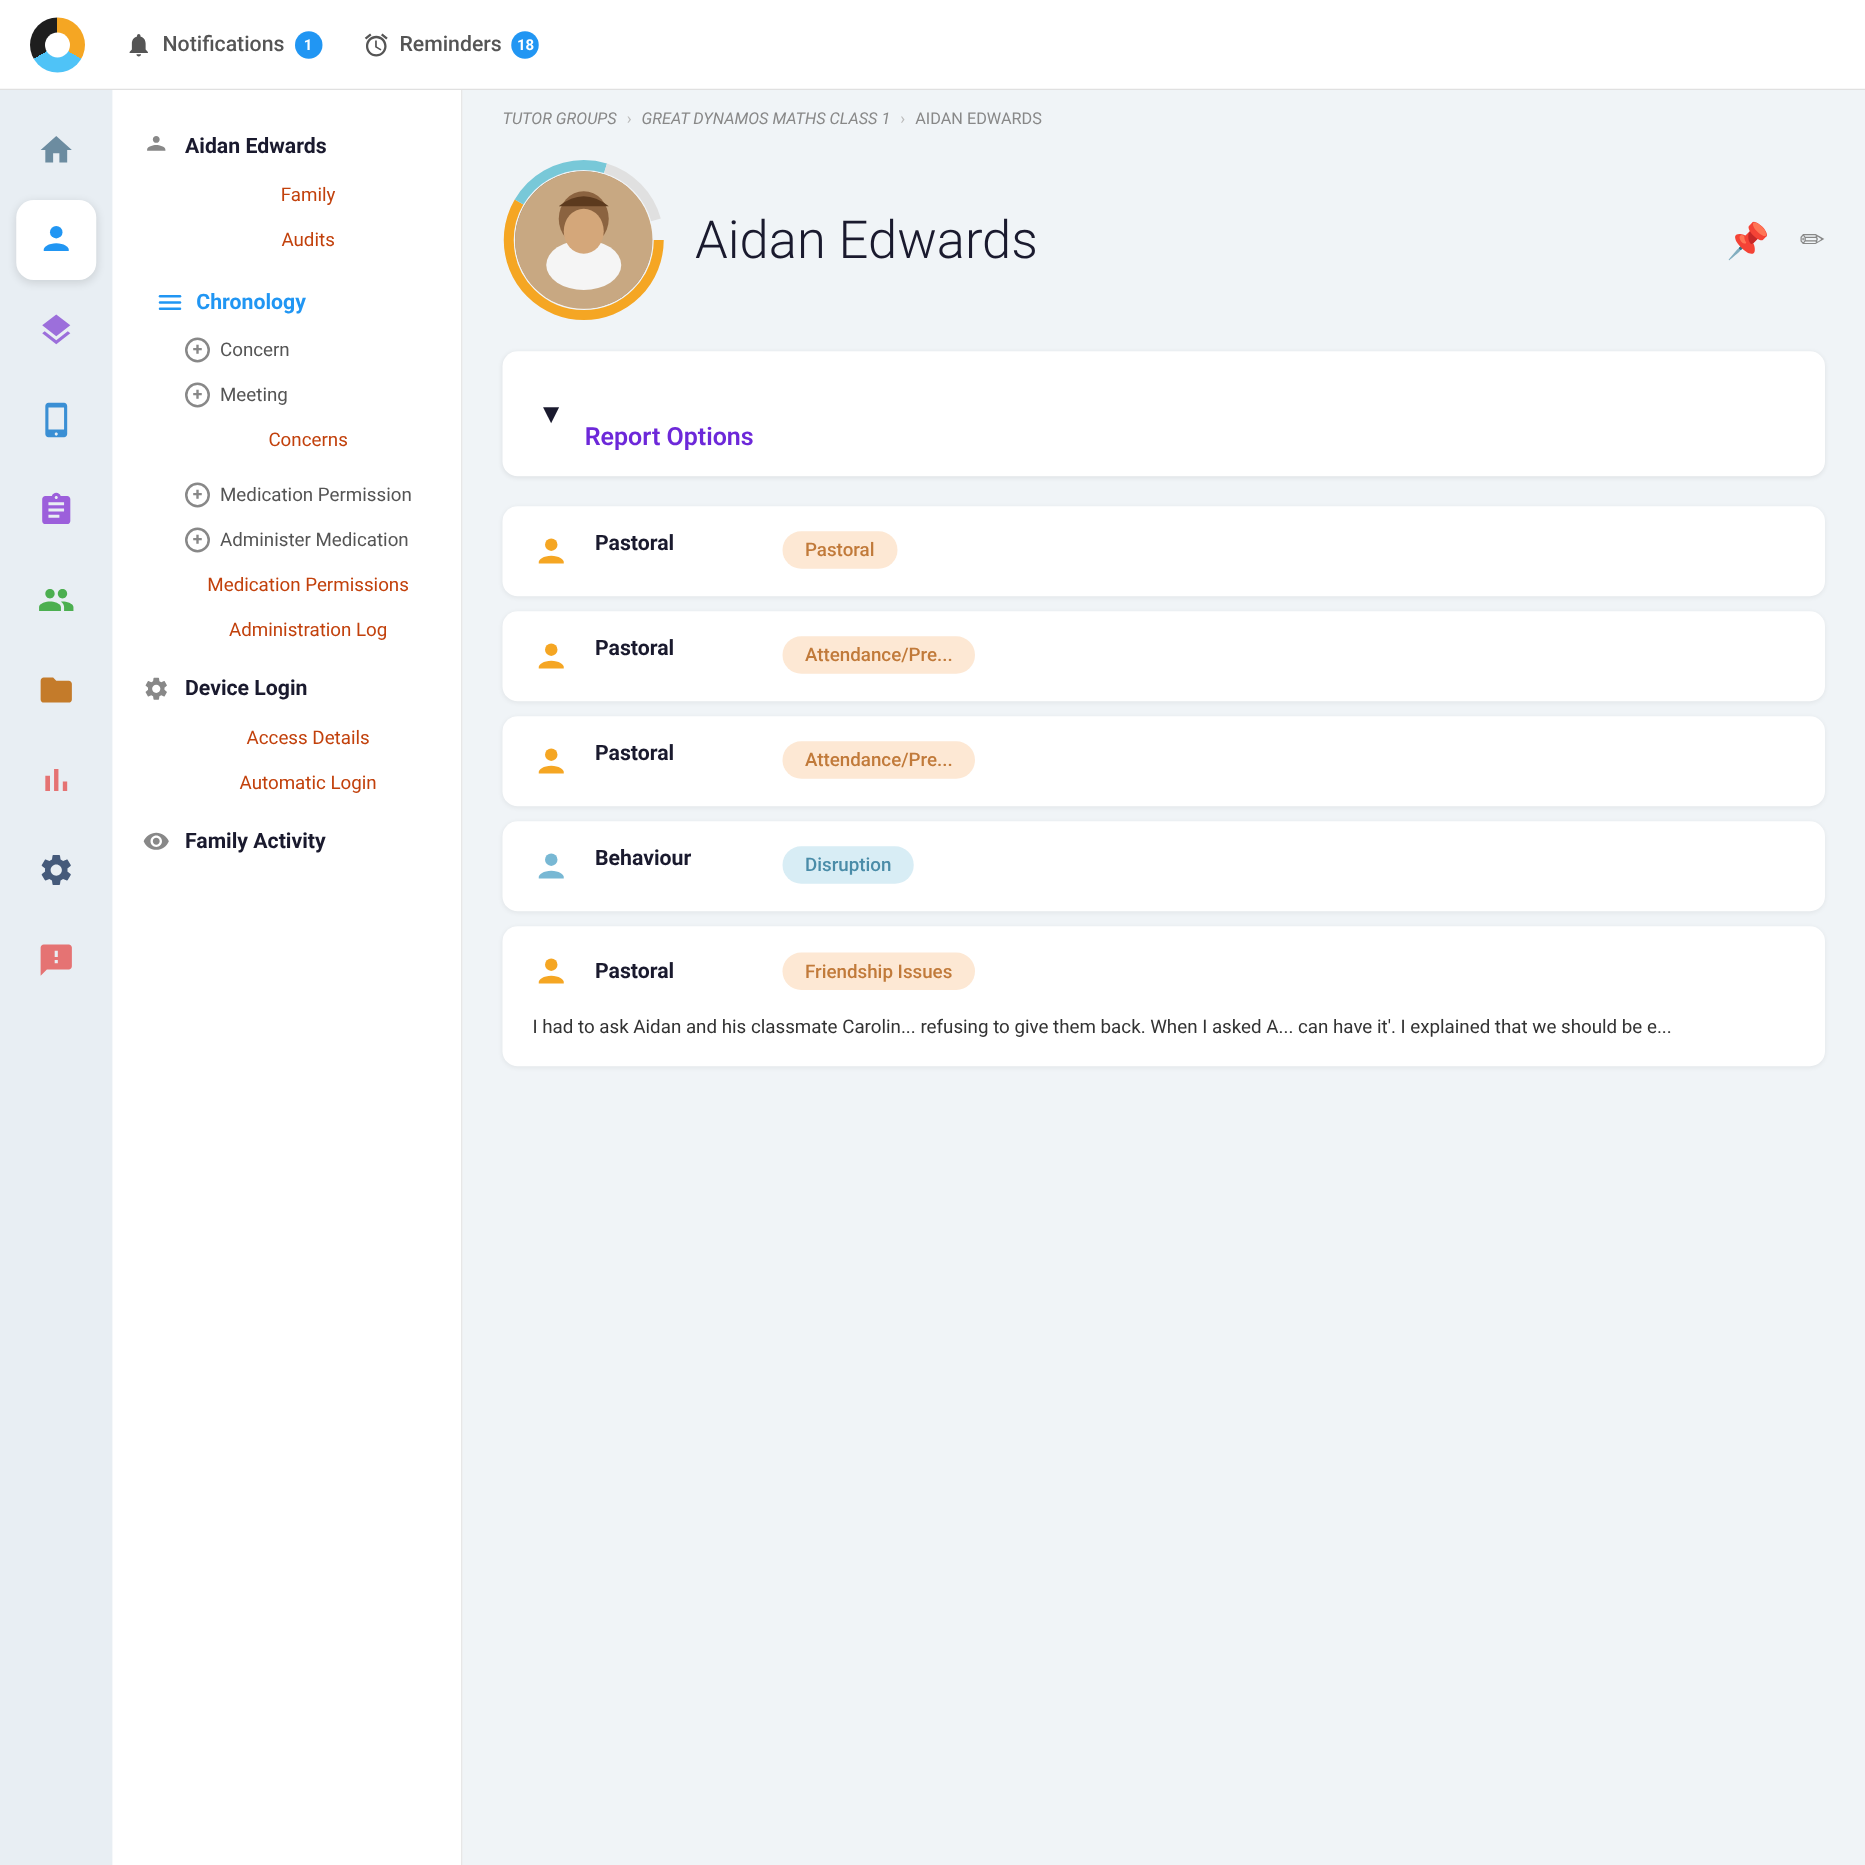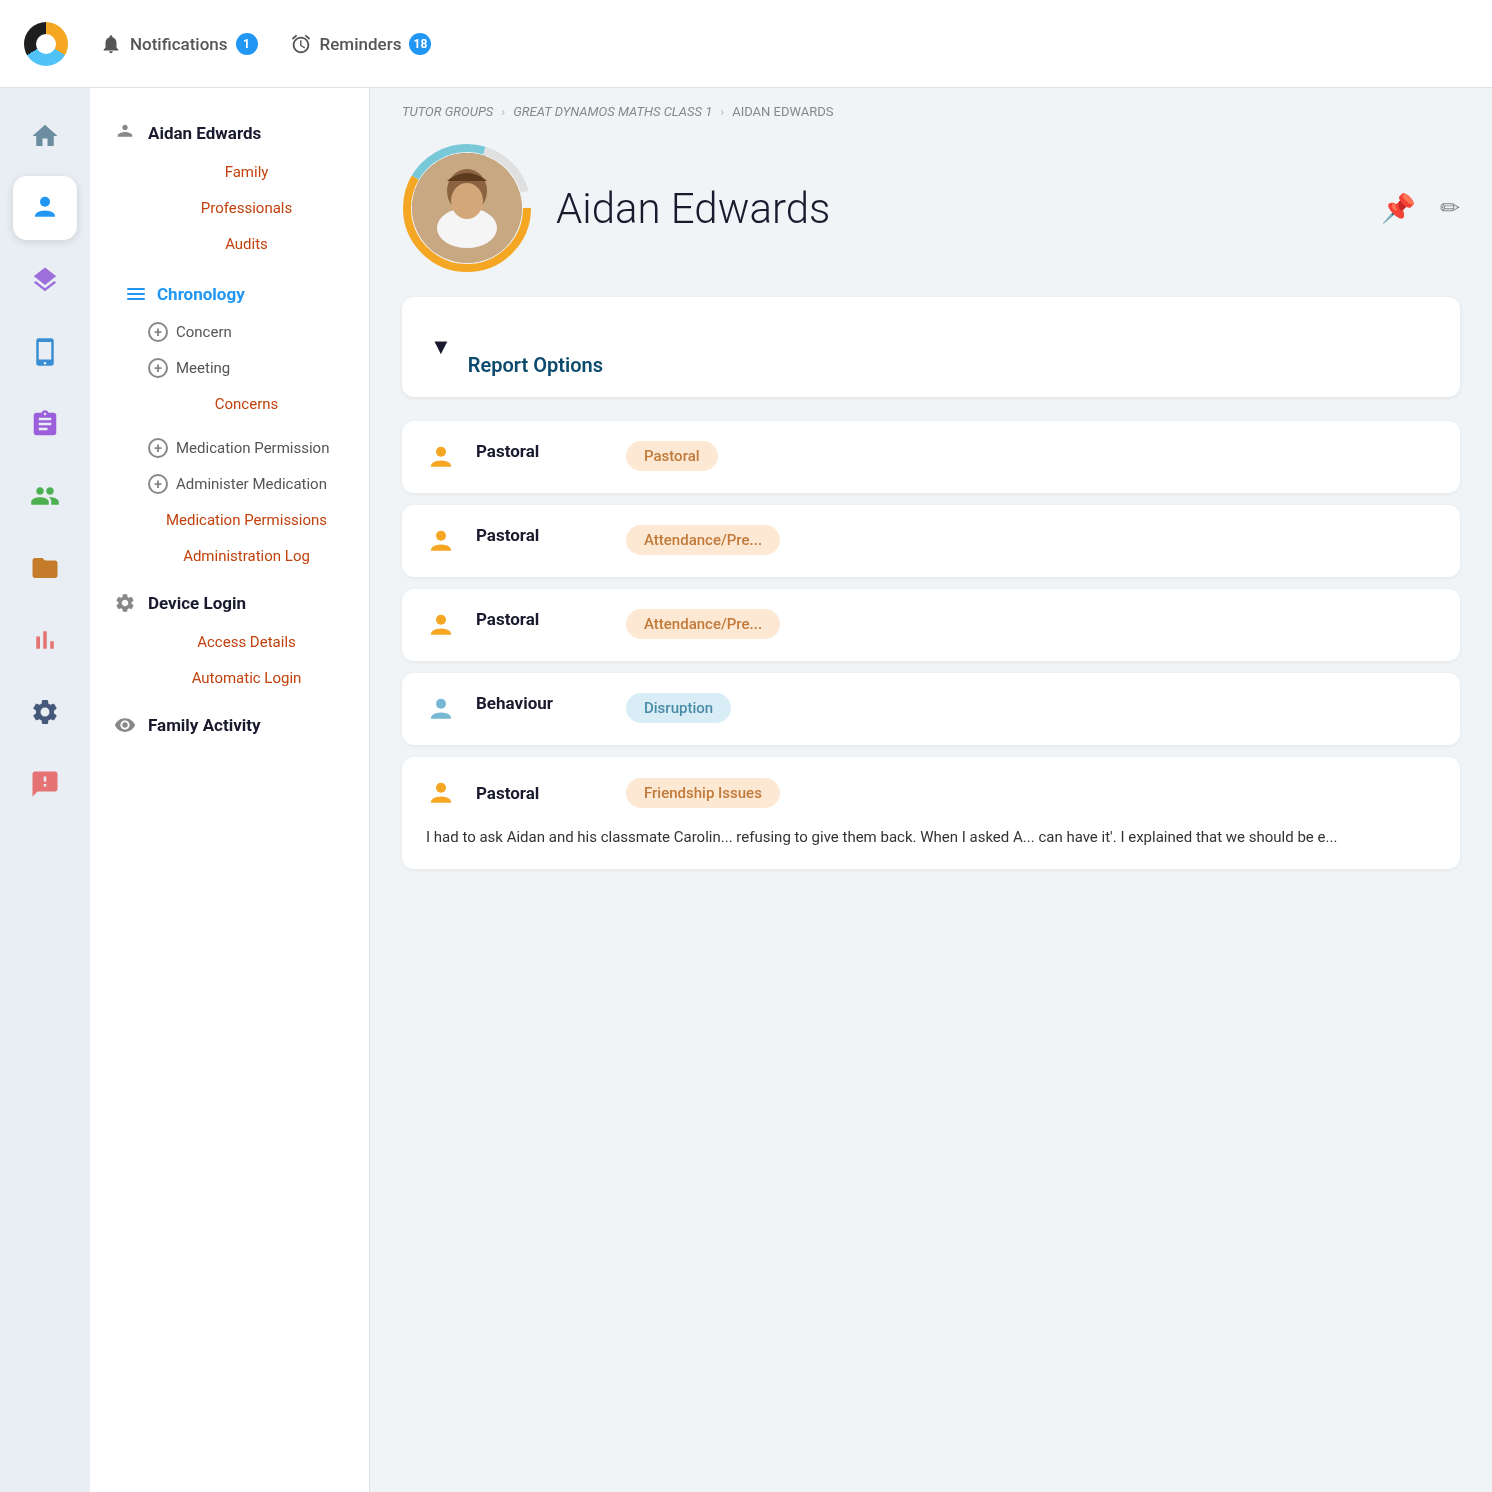--- a/index.html
+++ b/index.html
@@ -2,21 +2,21 @@
 <html><head>
   <meta charset="utf-8">
   <style>
     * { box-sizing: border-box; margin: 0; padding: 0; }
     body { font-family: -apple-system, BlinkMacSystemFont, 'Segoe UI', Roboto, sans-serif; background: #f0f4f7; display: flex; flex-direction: column; height: 100vh; overflow: hidden; }
 
     
     .topbar {
       background: #ffffff;
       border-bottom: 1px solid #e0e0e0;
-      height: 88px;
+      height: 72px;
       display: flex;
       align-items: center;
       padding: 0 24px;
       gap: 32px;
       flex-shrink: 0;
       z-index: 10;
     }
     .logo-circle {
       width: 44px; height: 44px;
       border-radius: 50%;
@@ -169,21 +169,21 @@
     .report-options {
       background: white;
       border-radius: 12px;
       margin: 0 32px 24px;
       padding: 20px 28px;
       display: flex; align-items: center; gap: 16px;
       box-shadow: 0 1px 4px rgba(0,0,0,0.08);
       cursor: pointer;
     }
     .funnel-icon { font-size: 22px; color: #1a1a2e; }
-    .report-label { font-size: 20px; font-weight: 600; color: #0c4a6e; margin-top: 36px; }
+    .report-label { font-size: 20px; font-weight: 600; color: #6d28d9; margin-top: 36px; }
 
     
     .timeline { padding: 0 32px; }
     .entry-row {
       display: flex; align-items: flex-start; gap: 20px;
       background: white;
       border-radius: 12px;
       margin-bottom: 12px;
       padding: 20px 24px;
       box-shadow: 0 1px 4px rgba(0,0,0,0.06);
@@ -308,21 +308,20 @@
   <div class="sidebar">
 
     <div class="sidebar-main-item">
       <svg viewBox="0 0 24 24" width="22" height="22" fill="#888">
         <path d="M12 3c-1.66 0-3 1.34-3 3s1.34 3 3 3 3-1.34 3-3-1.34-3-3-3zm0 8c-2.67 0-8 1.34-8 4v1h16v-1c0-2.66-5.33-4-8-4z"></path>
       </svg>
       <span>Aidan Edwards</span>
     </div>
 
     <div class="sidebar-sub-item">Family</div>
-    <div class="sidebar-sub-item">Professionals</div>
     <div class="sidebar-sub-item">Audits</div>
 
     <div style="height:12px;"></div>
 
     <div class="chronology-header">
       <div class="three-lines">
         <div class="line"></div>
           <div class="line"></div>
           <div class="line"></div>
       </div>

